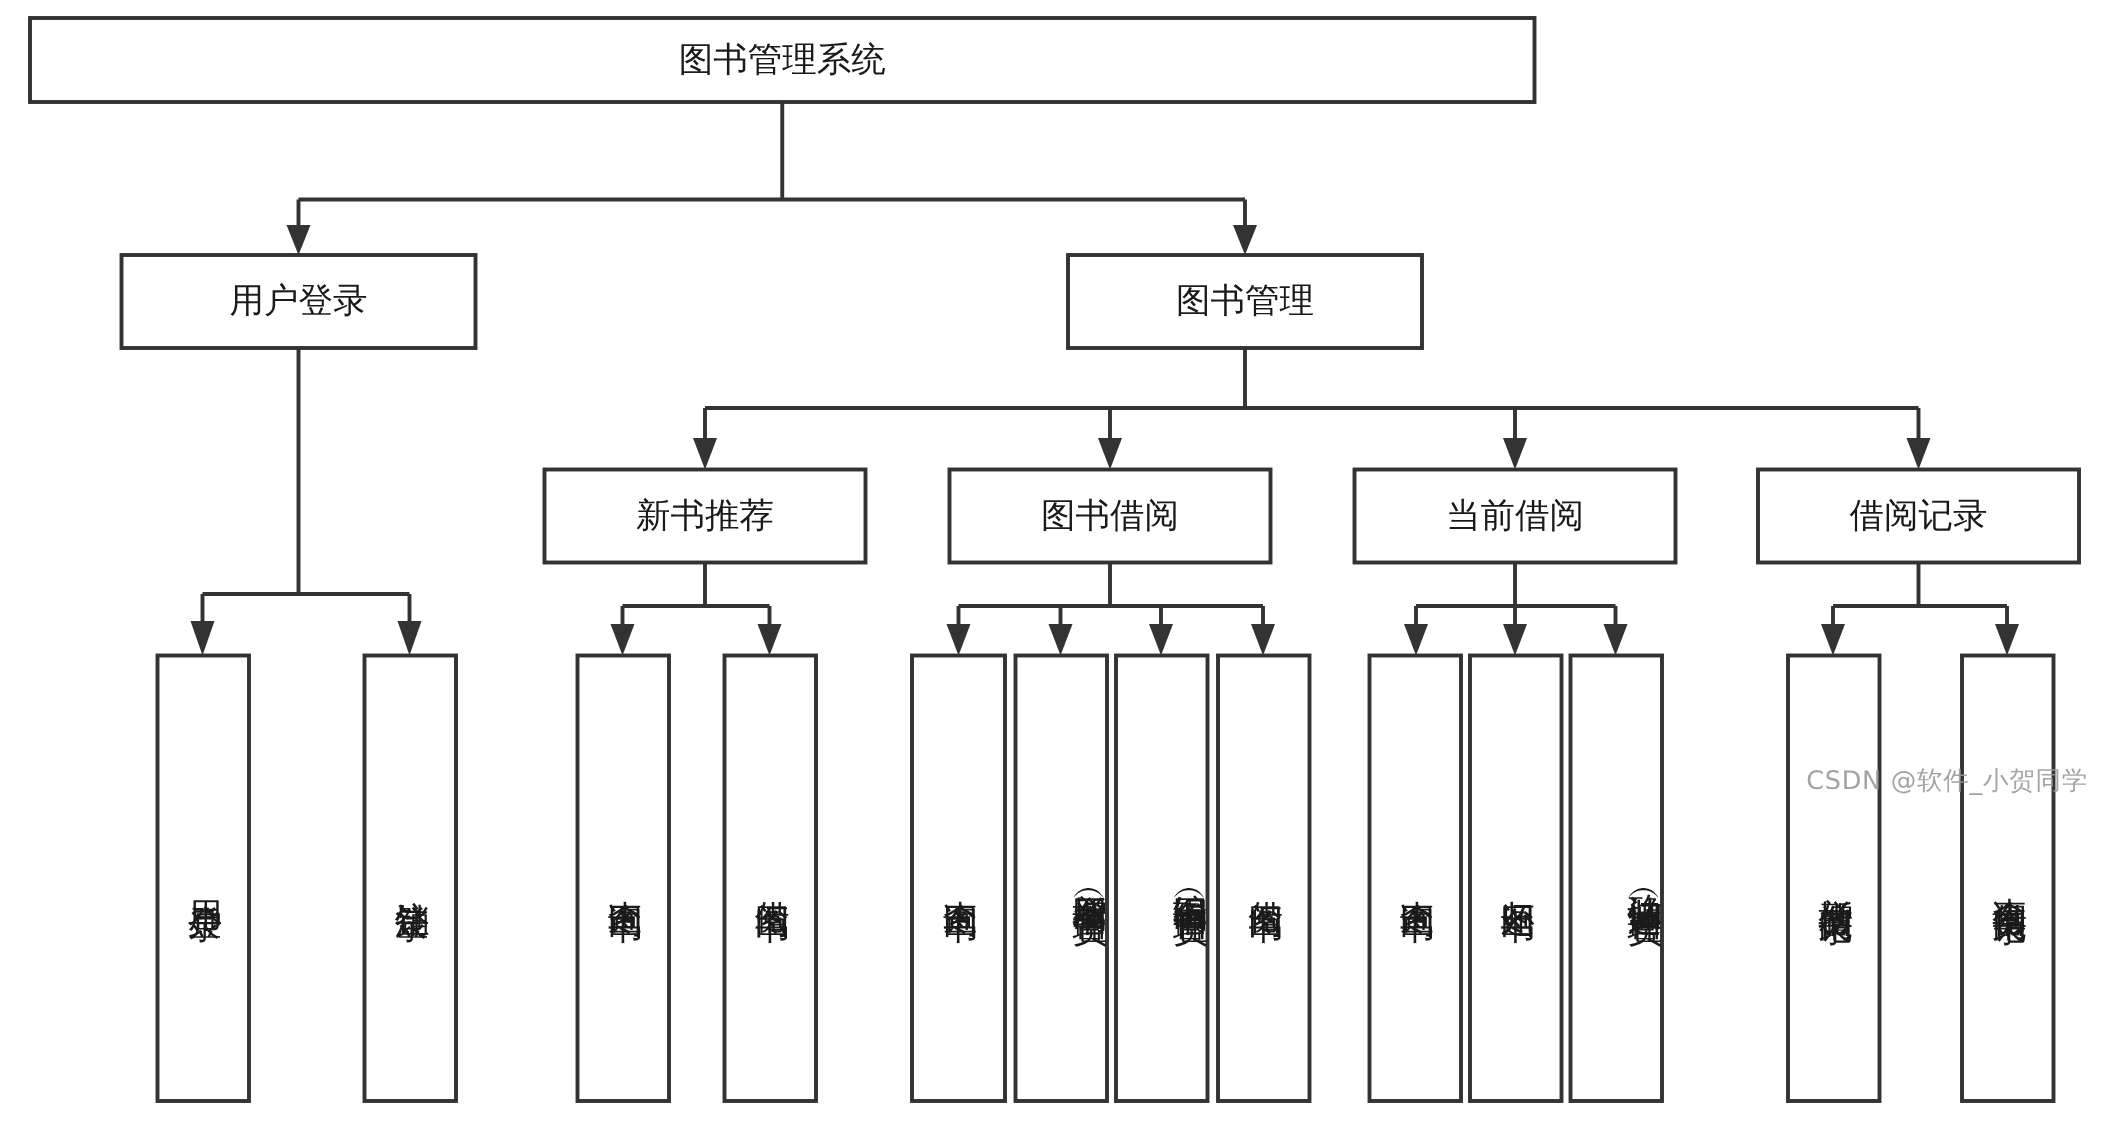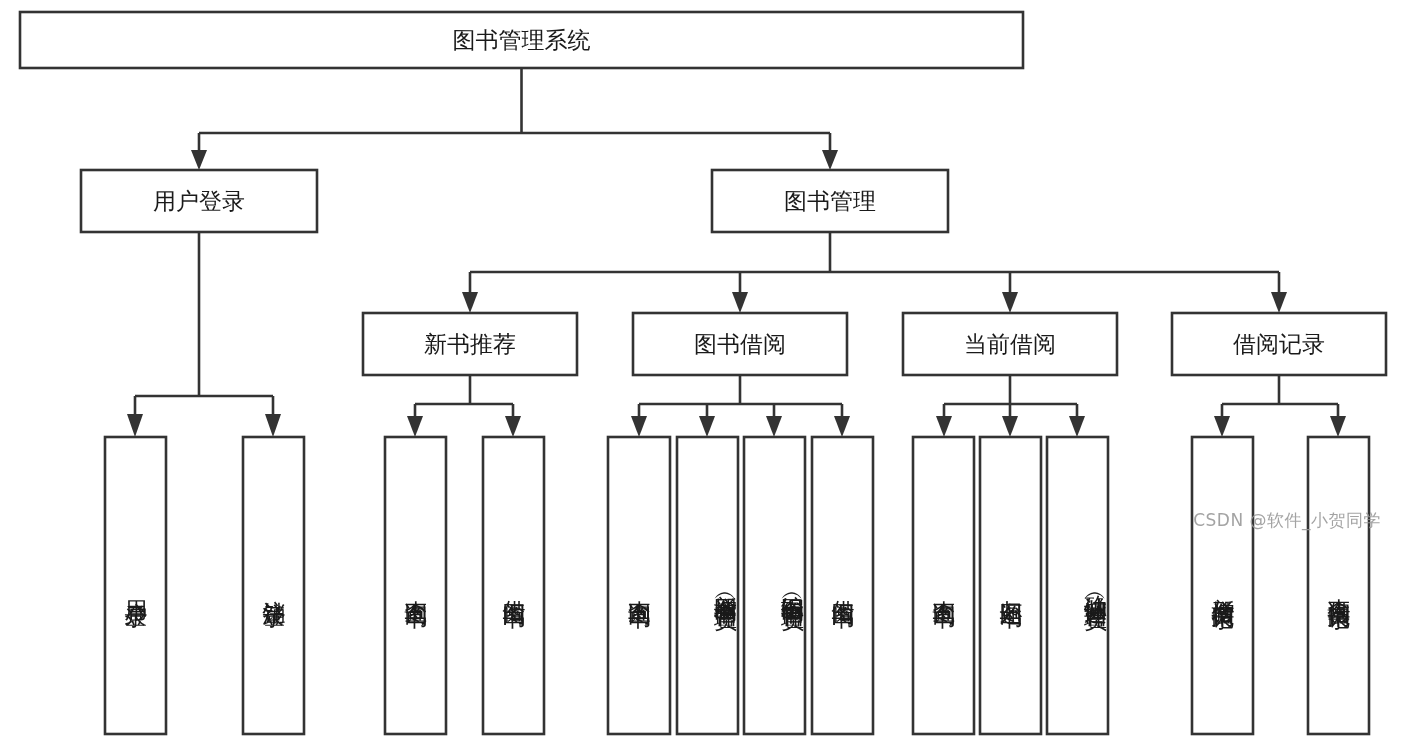--- a/index.html
+++ b/index.html
@@ -59,21 +59,21 @@
     font-size: 23px;
     line-height: 1.12;
     color: #1a1a1a;
     letter-spacing: 2px;
     text-align: center;
     white-space: nowrap;
     pointer-events: none;
   }
   .watermark {
     position: absolute;
-    right: 24px;
+    right: 13px;
     bottom: 6px;
     font-family: "DejaVu Sans", "Liberation Sans", sans-serif;
     font-size: 17px;
     color: #9a9a9a;
     opacity: 0.9;
     white-space: nowrap;
     letter-spacing: 0.5px;
   }
 </style>
 </head>

